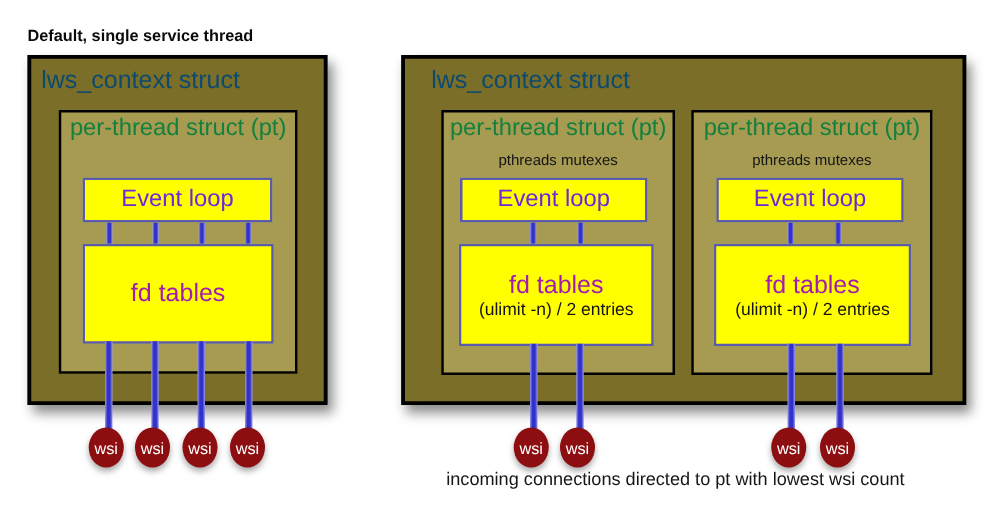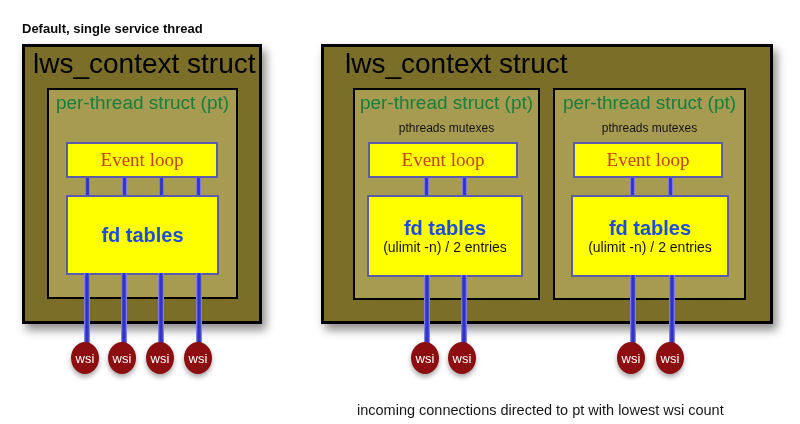--- a/index.html
+++ b/index.html
@@ -6,30 +6,30 @@
   .canvas{
     position:relative;width:800px;height:424px;background:#ffffff;
     font-family:"Liberation Sans",sans-serif;overflow:hidden;
   }
   .abs{position:absolute;box-sizing:border-box;}
   .section-title{font-weight:bold;font-size:13px;color:#0a0a0a;letter-spacing:0;}
   .context-box{
     background:#7a6e28;border:3px solid #000;
     box-shadow:4px 6px 9px rgba(0,0,0,0.45);
   }
-  .context-label{color:#000000;font-size:28px;line-height:22px;}
+  .context-label{color:#0c4a6e;font-size:20px;line-height:22px;}
   .pt-box{background:#a79b52;border:2px solid #000;}
   .pt-label{font-size:19px;line-height:21px;color:#15803d;text-align:center;}
   .mutex-label{font-size:12px;color:#141414;text-align:center;}
   .ybox{
     background:#ffff00;border:2px solid #5b5bac;
     display:flex;flex-direction:column;align-items:center;justify-content:center;
   }
-  .event-label{font-size:19px;color:#c2410c;font-family:Liberation Serif, serif;}
-  .fd-title{font-size:20px;line-height:22px;color:#1d4ed8;font-weight:bold;}
+  .event-label{font-size:19px;color:#6d28d9;}
+  .fd-title{font-size:20px;line-height:22px;color:#a21caf;}
   .fd-sub{font-size:14px;line-height:17px;color:#141414;}
   .vline{
     background:linear-gradient(90deg,#9a9ae8 0%,#3232c8 32%,#3232c8 68%,#9a9ae8 100%);
   }
   .wsi{
     width:28px;height:32px;border-radius:50%;background:#8d0e10;color:#ffffff;
     display:flex;align-items:center;justify-content:center;font-size:13px;
     box-shadow:0 3px 5px rgba(0,0,0,0.35);
   }
   .caption{font-size:14.5px;color:#161616;}
@@ -127,15 +127,15 @@
   <div class="abs vline" style="left:630px;top:275px;width:6px;height:73px;"></div>
   <div class="abs vline" style="left:669px;top:275px;width:6px;height:73px;"></div>
 
   <div class="abs wsi" style="left:617px;top:342px;">
       <span>wsi</span>
     </div>
   <div class="abs wsi" style="left:656px;top:342px;">
       <span>wsi</span>
     </div>
 
-  <div class="abs caption" style="left:357px;top:402px;">incoming connections directed to pt with lowest wsi count</div>
+  <div class="abs caption" style="left:357px;top:376px;">incoming connections directed to pt with lowest wsi count</div>
 
 </div>
 
 </body></html>

